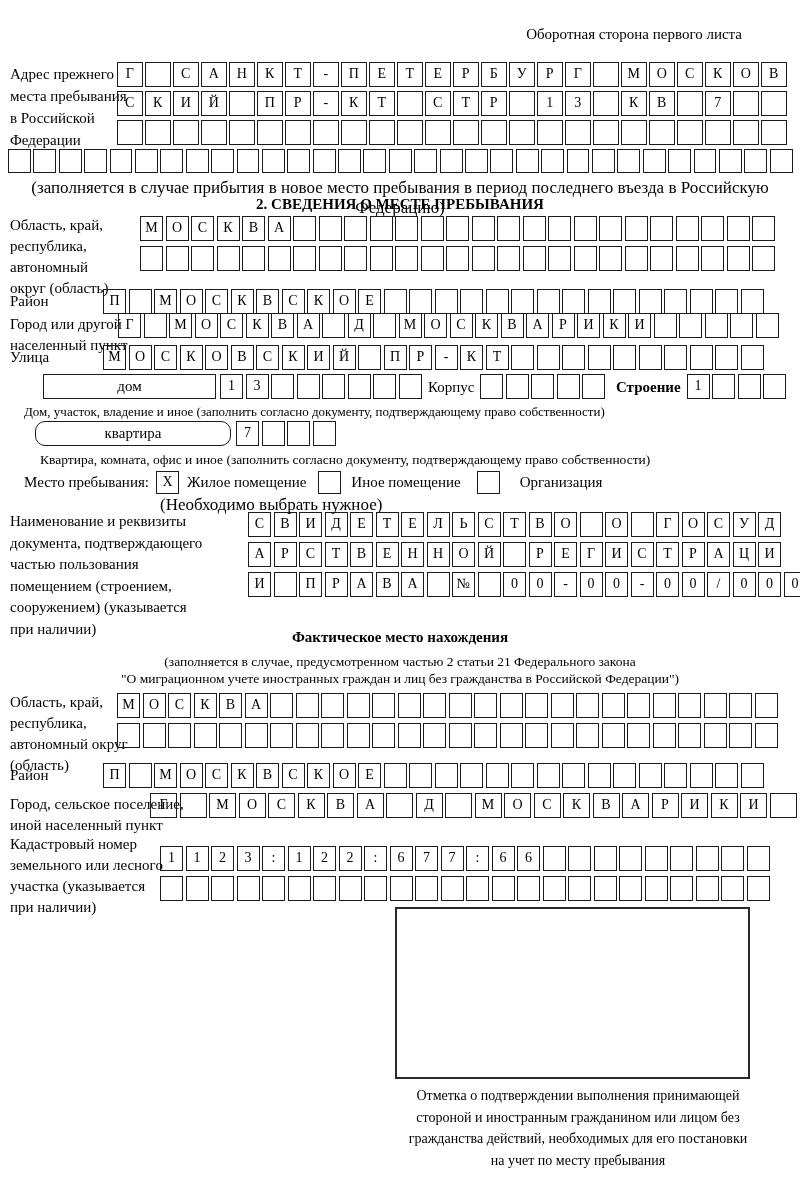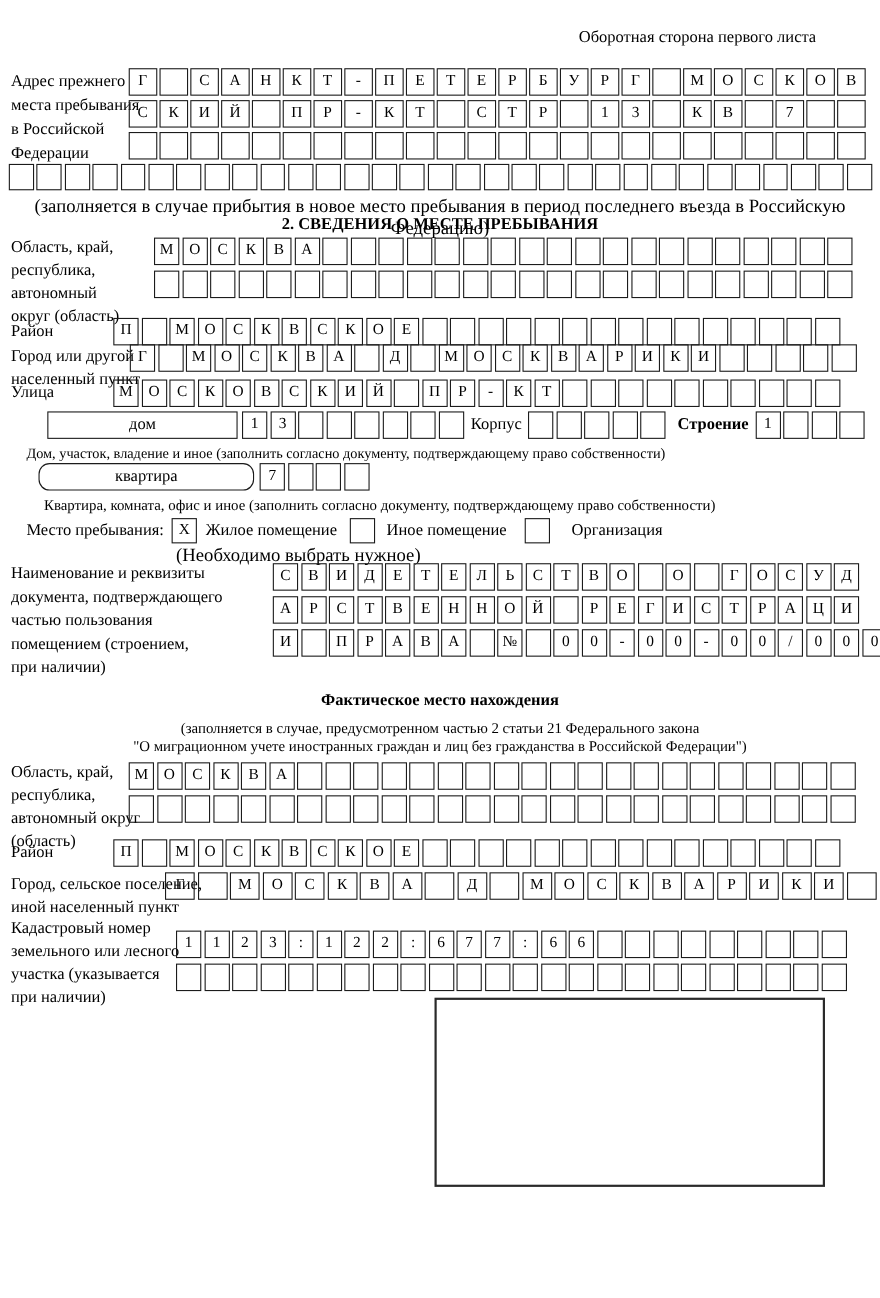--- a/index.html
+++ b/index.html
@@ -298,21 +298,21 @@
       <span class="cb"></span>
       <span class="cb"></span>
       <span class="cb"></span>
       <span class="cb"></span>
       <span class="cb"></span>
       <span class="cb"></span>
       <span class="cb"></span>
       <span class="cb"></span>
     </div>
 
-  <div class="abs" style="top:374px;left:22px;display:flex;align-items:center;padding-left:21px;">
+  <div class="abs" style="top:374px;left:22px;display:flex;align-items:flex-end;padding-left:21px;">
     <div class="wbox" style="width:173px;margin-right:4px;">дом</div>
     <div class="cells">
         <span class="cb">1</span>
         <span class="cb">3</span>
         <span class="cb"></span>
         <span class="cb"></span>
         <span class="cb"></span>
         <span class="cb"></span>
         <span class="cb"></span>
         <span class="cb"></span>
@@ -355,20 +355,21 @@
     <span class="chk"></span>
     <div class="inline-lbl" style="margin:0 0 0 20px;">Организация</div>
   </div>
   <div class="abs note" style="top:495px;left:160px;">(Необходимо выбрать нужное)</div>
 
   <div class="abs lbl" style="top:511px;left:10px;line-height:21.5px;">
       <div>Наименование и реквизиты</div>
       <div>документа, подтверждающего</div>
       <div>частью пользования</div>
       <div>помещением (строением,</div>
+      <div>сооружением) (указывается</div>
       <div>при наличии)</div>
     </div>
   <div class="abs cells" style="top:512px;left:248px;">
       <span class="cb">С</span>
       <span class="cb">В</span>
       <span class="cb">И</span>
       <span class="cb">Д</span>
       <span class="cb">Е</span>
       <span class="cb">Т</span>
       <span class="cb">Е</span>
@@ -616,14 +617,20 @@
       <span class="cb"></span>
       <span class="cb"></span>
       <span class="cb"></span>
       <span class="cb"></span>
       <span class="cb"></span>
       <span class="cb"></span>
       <span class="cb"></span>
     </div>
 
   <div class="abs stamp" style="top:907px;left:395px;width:355px;height:172px;"></div>
+  <div class="abs" style="top:1085px;left:388px;width:380px;text-align:center;font-size:14px;line-height:21.5px;">
+      <div>Отметка о подтверждении выполнения принимающей</div>
+      <div>стороной и иностранным гражданином или лицом без</div>
+      <div>гражданства действий, необходимых для его постановки</div>
+      <div>на учет по месту пребывания</div>
+    </div>
 
 </div>
 
 </body></html>

